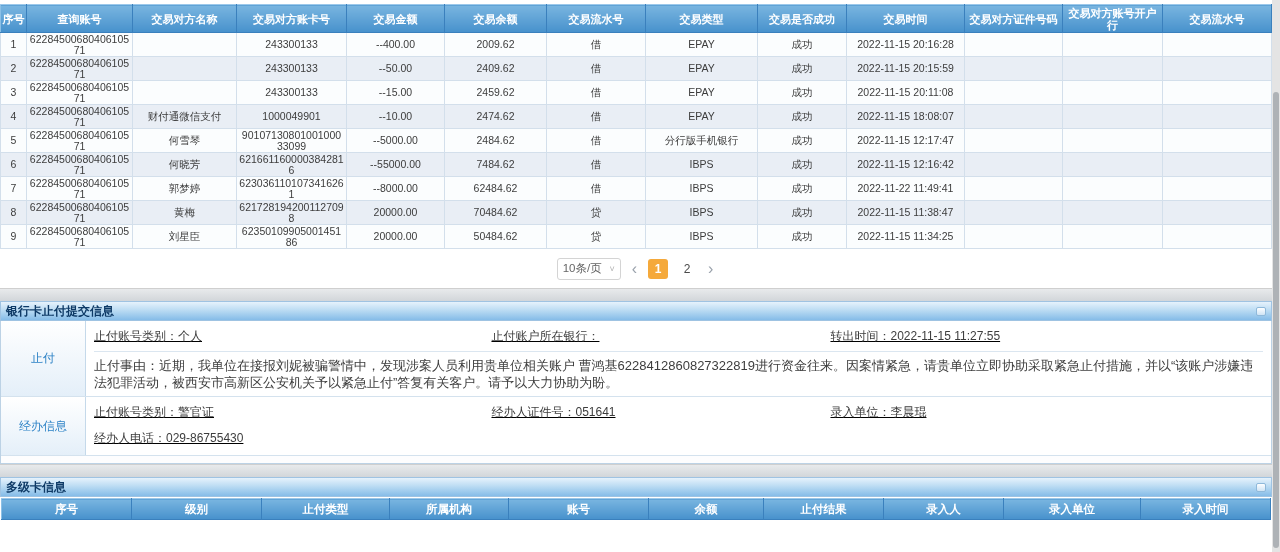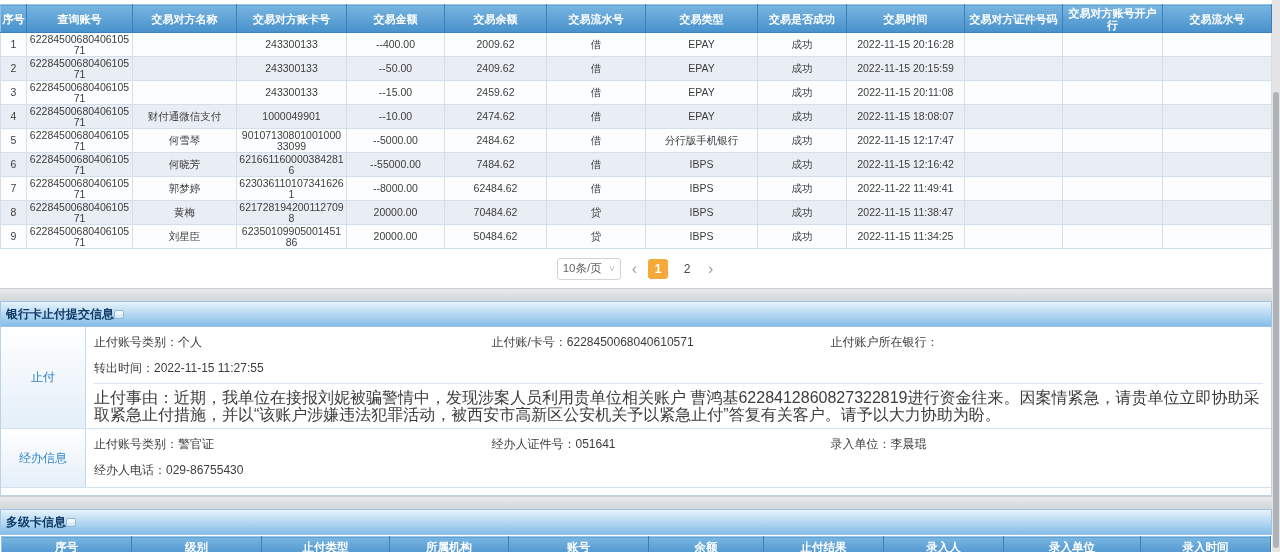--- a/index.html
+++ b/index.html
@@ -35,34 +35,34 @@
   .pg-arrow { font-size:16px; color:#9aa2ac; line-height:16px; cursor:pointer; padding:0 2px; }
   .page-num { min-width:20px; height:20px; display:flex; align-items:center; justify-content:center;
     font-size:12px; color:#4a4a4a; cursor:pointer; border-radius:3px; }
   .page-num.active { background:#f5a93b; color:#fff; font-weight:bold; }
 
   
   .gap { height:13px; background:linear-gradient(#e8eaec,#d2d6da); border-top:1px solid #cfcfcf; width:1272px; }
 
   
   .section-bar { width:1272px; height:20px; background:linear-gradient(#e6f2fc 0%,#bcdcf3 45%,#85bce8 100%);
-    border:1px solid #9fc3e2; display:flex; align-items:center; justify-content:flex-start; padding:12px 5px; }
+    border:1px solid #9fc3e2; display:flex; align-items:center; justify-content:space-between; padding:0 5px; }
   .section-title { font-size:12px; font-weight:bold; color:#0e3a66; }
   .collapse-icon { width:10px; height:9px; background:linear-gradient(#fdfeff,#cfe4f5); border:1px solid #8fb9da;
     border-radius:2px; cursor:pointer; }
   .section-body { width:1272px; border:1px solid #bcd2e5; border-top:none; background:#fff; }
   .section-row { display:flex; border-bottom:1px solid #d4e2ee; }
   .row-label { width:85px; flex:0 0 85px; background:linear-gradient(#ffffff,#e4eff9);
     border-right:1px solid #c5d9ea; color:#2e83c6; font-size:12px;
     display:flex; align-items:center; justify-content:center; }
   .row-content { flex:1; padding:2px 8px 4px 8px; }
-  .fields-grid { display:grid; grid-template-columns:34% 29% 37%; }
+  .fields-grid { display:grid; grid-template-columns:34% 29% 37%;text-decoration:underline; }
   .field { font-size:12px; color:#3d3d3d; padding:5px 0 4px 0; white-space:nowrap; overflow:hidden; }
   .divider { border-top:1px solid #dbe6f0; margin:2px 0 3px 0; }
-  .reason { font-size:16px; color:#3d3d3d; line-height:17px; padding:2px 0 1px 0; }
+  .reason { font-size:13px; color:#3d3d3d; line-height:17px; padding:2px 0 1px 0; }
   .section-foot { height:7px; background:#fdfdfe; }
 
   
   .mc-table { width:1269px; margin:1px 0 0 1px; }
   .mc-table th {
     background:linear-gradient(#79b5e0,#4791cc); color:#fff; font-size:11.5px; font-weight:bold;
     height:21px; border-right:1px solid #3a80bd; border-left:1px solid #8cc0e6;
     border-top:1px solid #9cc8ea; border-bottom:1px solid #3a80bd; padding:0 2px; line-height:12px;
   }
 
@@ -292,21 +292,20 @@
       <div class="section-bar">
         <span class="section-title">银行卡止付提交信息</span>
         <span class="collapse-icon"></span>
       </div>
       <div class="section-body">
         <div class="section-row">
           <div class="row-label">止付</div>
           <div class="row-content">
             <div class="fields-grid">
               <div class="field">止付账号类别：个人</div>
-              <div class="field">止付账/卡号：6228450068040610571</div>
               <div class="field">止付账户所在银行：</div>
               <div class="field">转出时间：2022-11-15 11:27:55</div>
             </div>
             <div class="divider"></div>
             <div class="reason">止付事由：近期，我单位在接报刘妮被骗警情中，发现涉案人员利用贵单位相关账户 曹鸿基6228412860827322819进行资金往来。因案情紧急，请贵单位立即协助采取紧急止付措施，并以“该账户涉嫌违法犯罪活动，被西安市高新区公安机关予以紧急止付”答复有关客户。请予以大力协助为盼。</div>
           </div>
         </div>
         <div class="section-row">
           <div class="row-label">经办信息</div>
           <div class="row-content">

